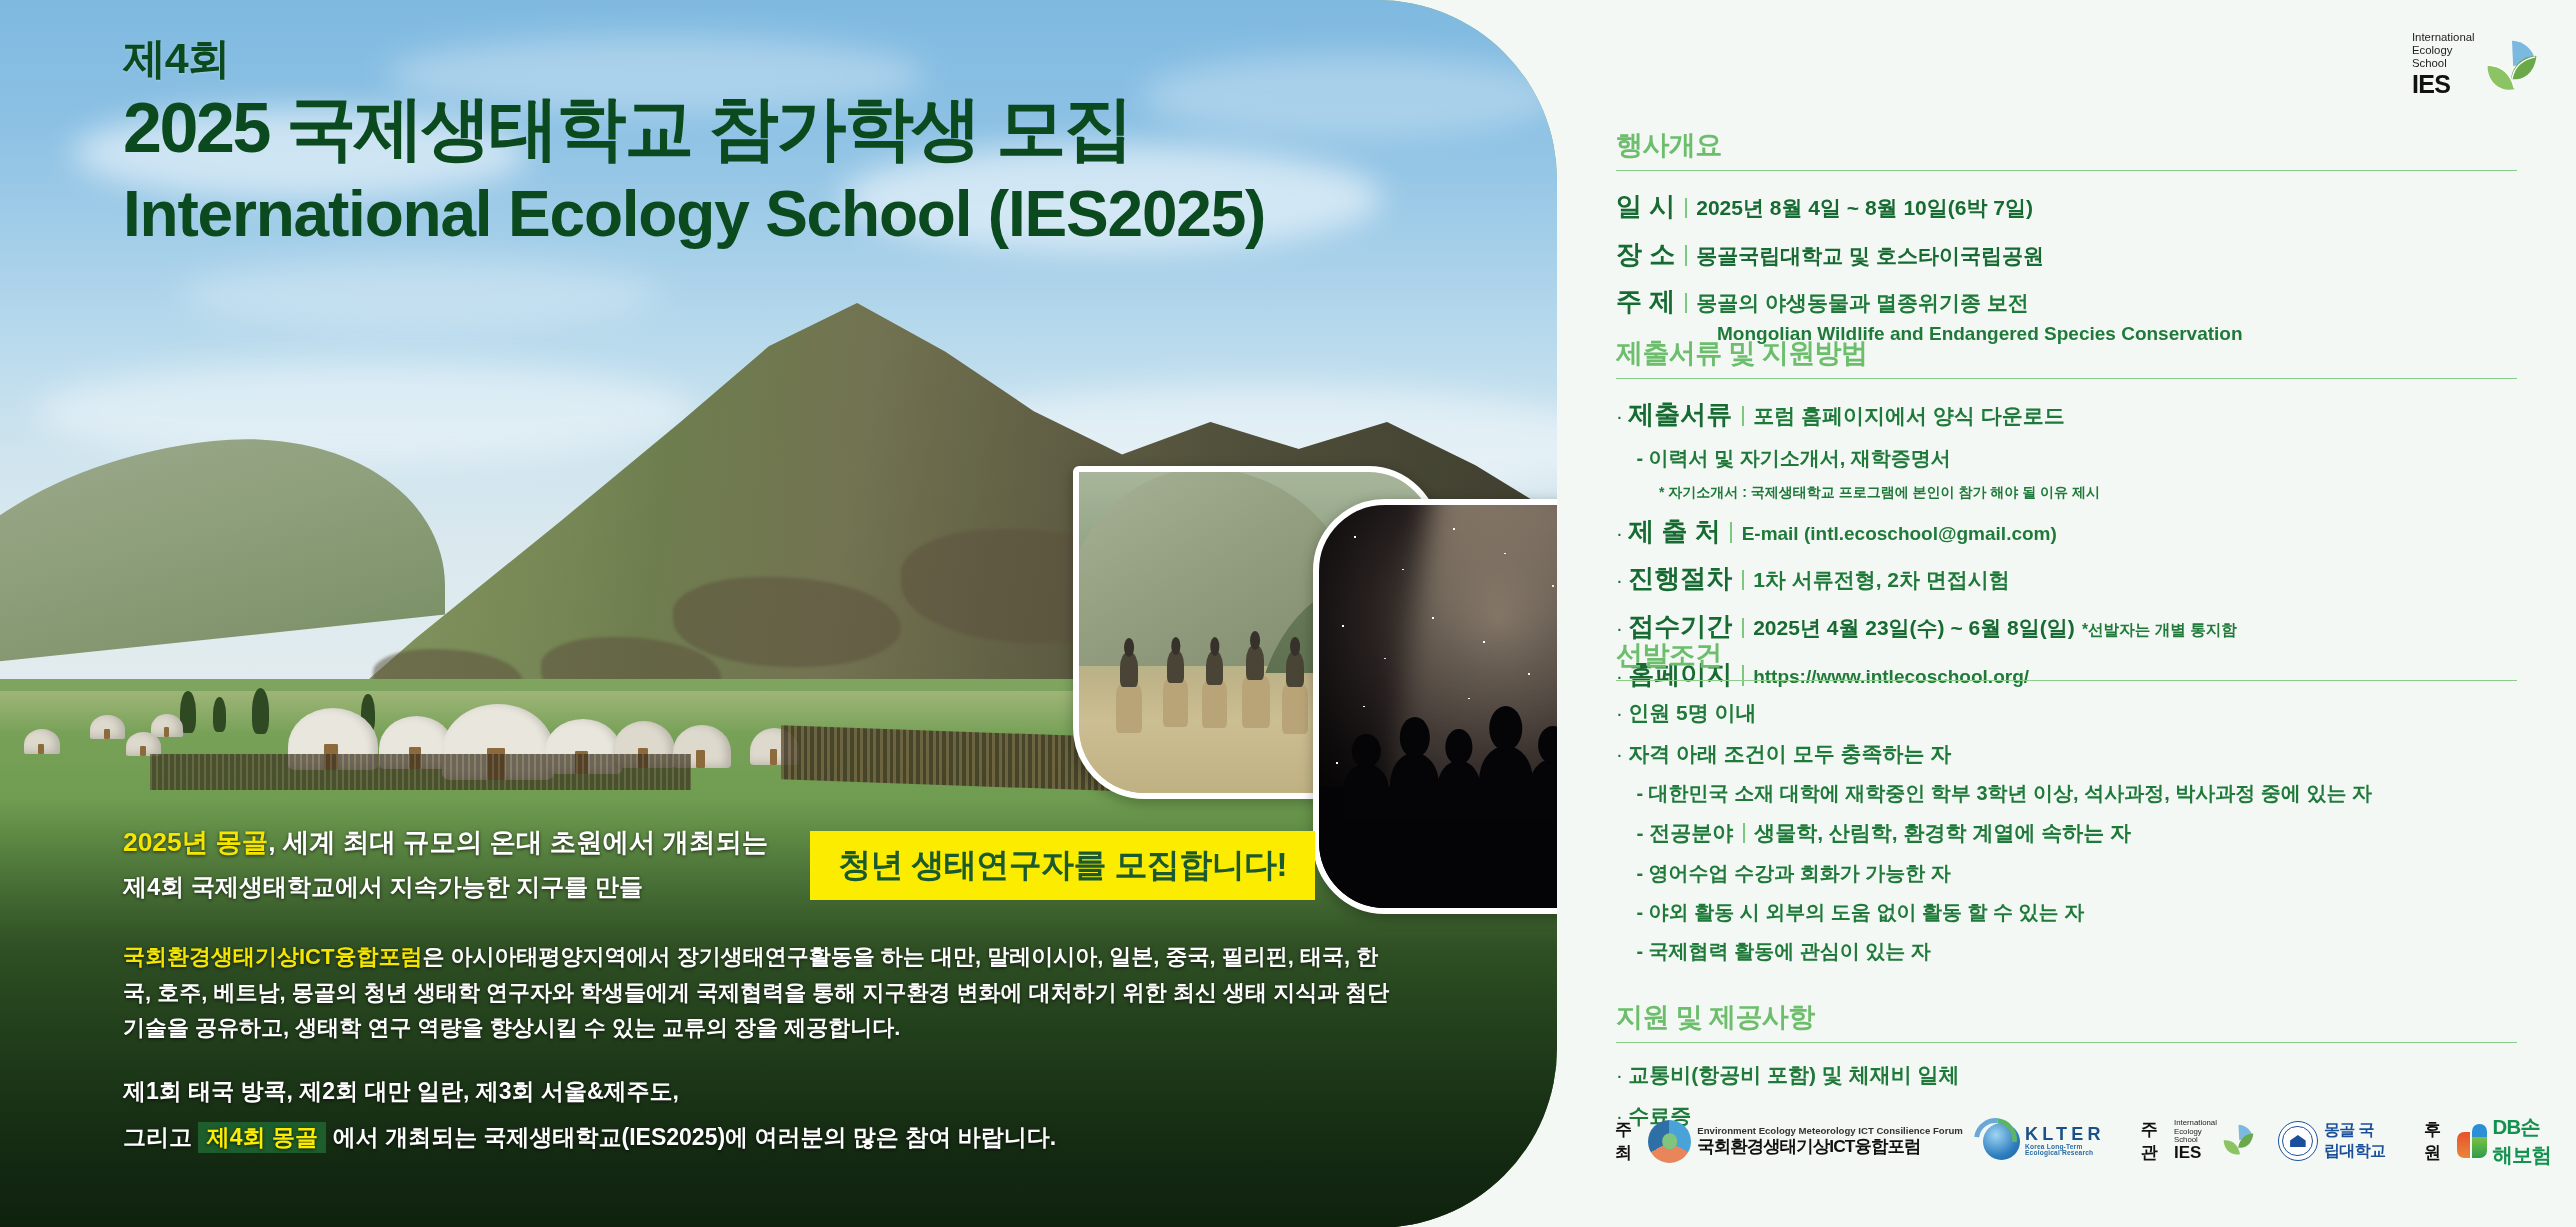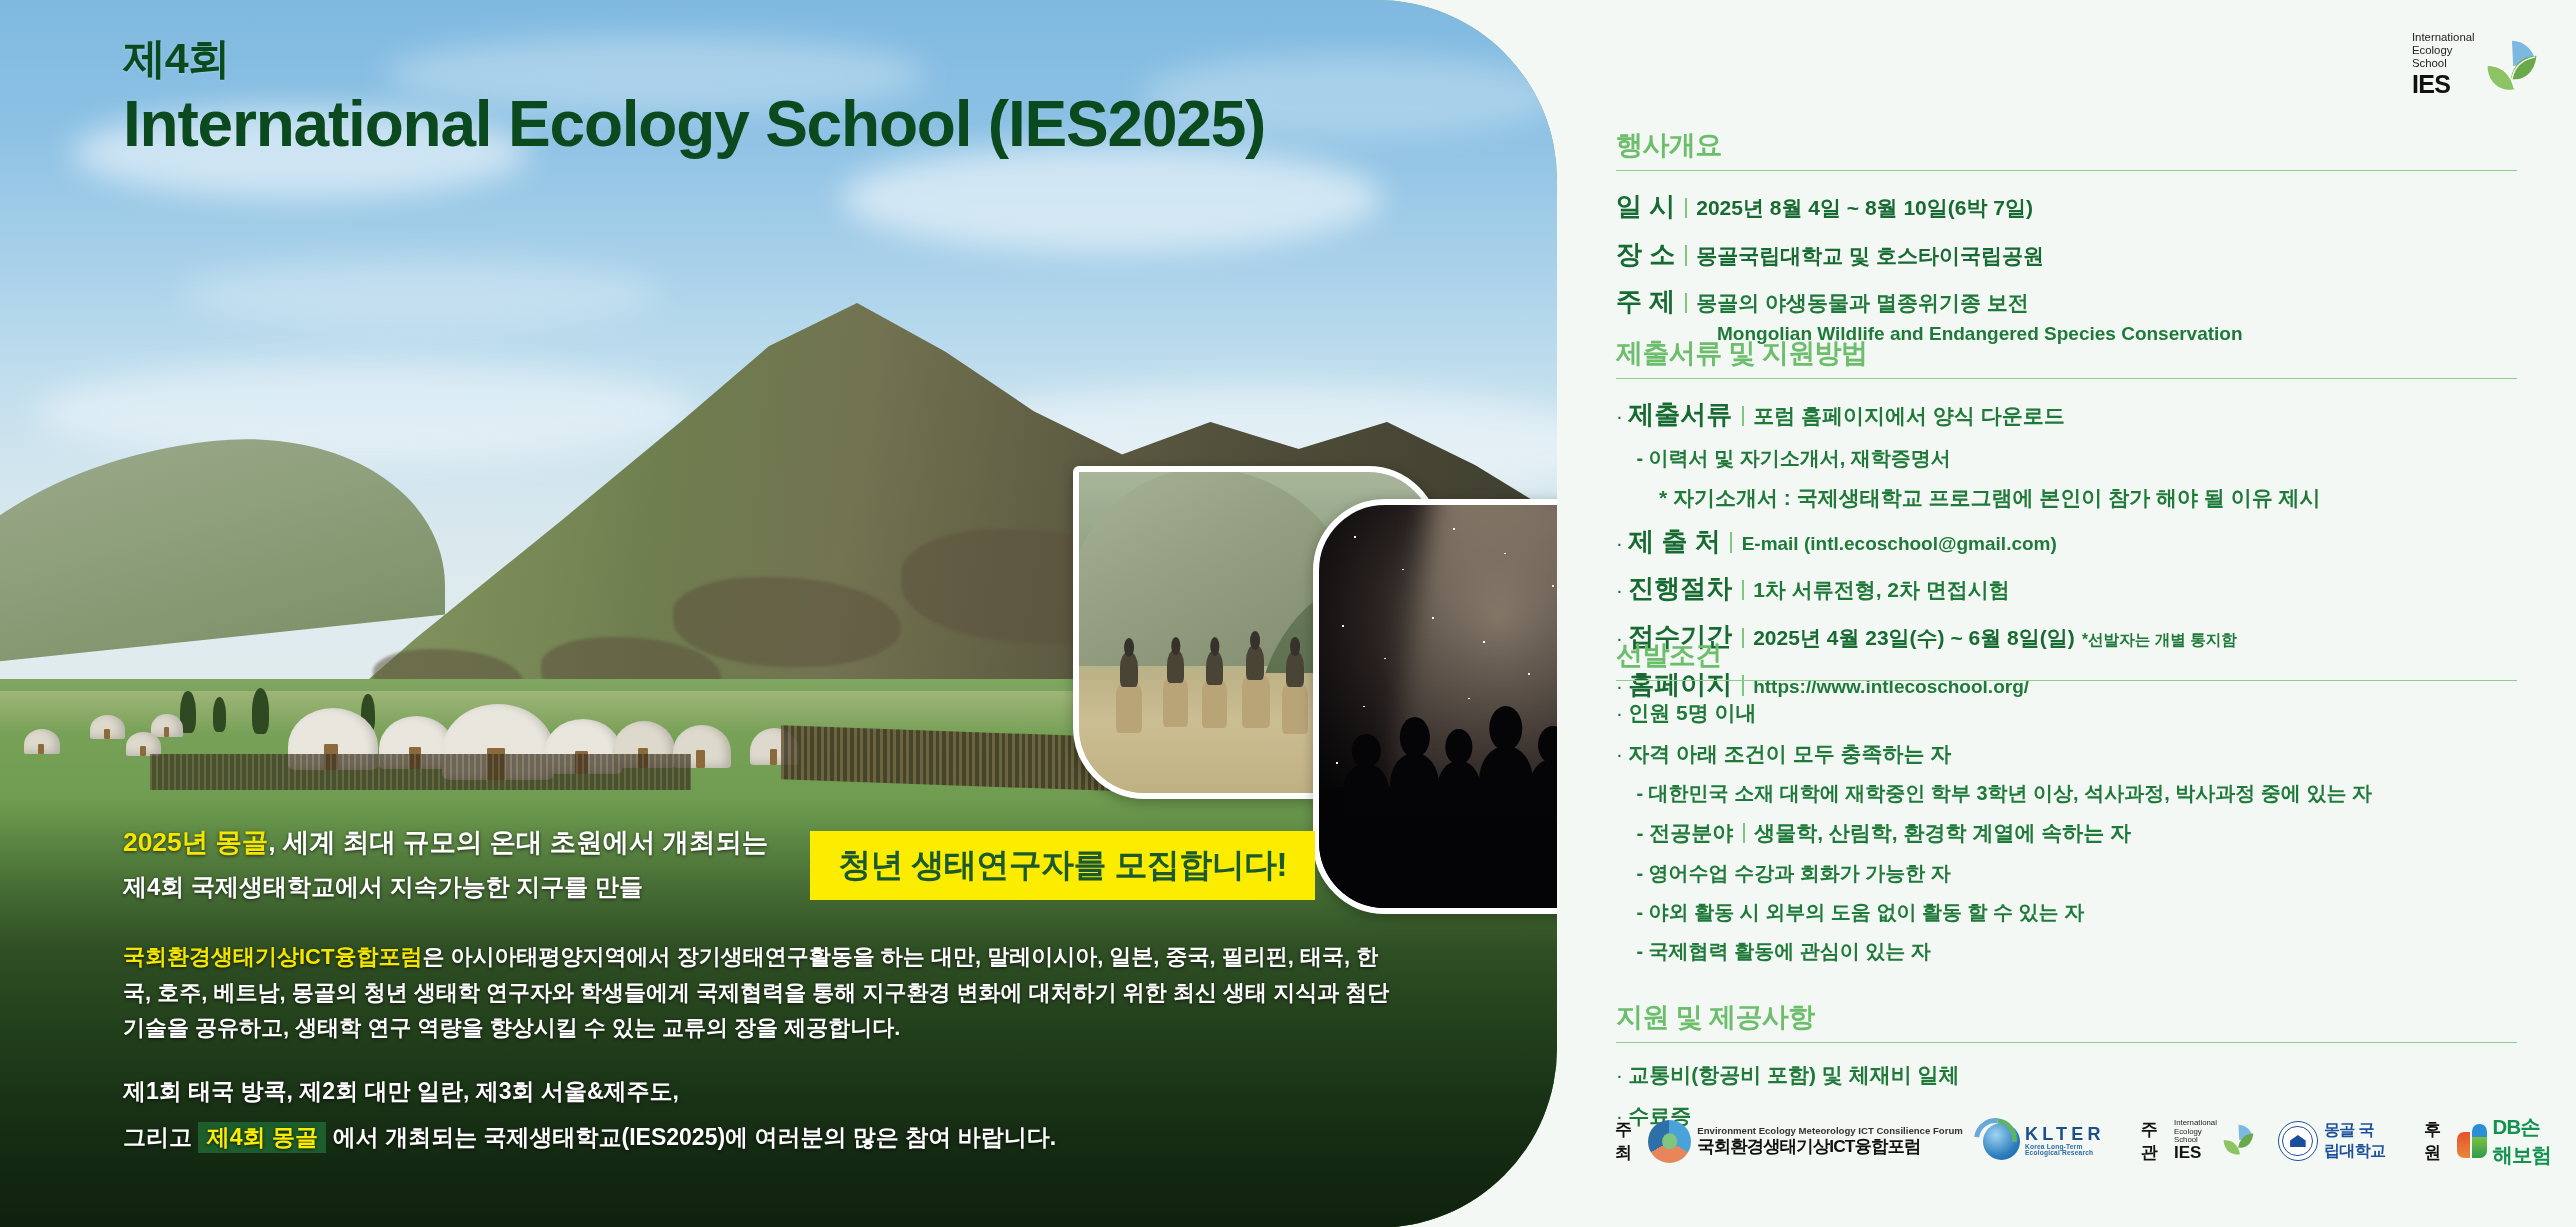--- a/index.html
+++ b/index.html
@@ -382,21 +382,21 @@
     margin: 3.6px 0 0 101px;
   }
 
   .bullet { display:flex; align-items: baseline; margin-bottom: 12.6px; }
   .dot { color:#176b32; font-size: 20.4px; margin-right: 5.4px; line-height:1; }
   .dash-line {
     font-size: 20px; color:#1f7a3a; font-weight: 600;
     margin: 0 0 12px 20.4px;
   }
   .star-line {
-    font-size: 21px; color:#1f7a3a; font-weight: 600;
+    font-size: 14px; color:#1f7a3a; font-weight: 600;
     margin: 0 0 12px 43px;
   }
   .note-small { font-size: 15.6px; font-weight: 600; color:#1f7a3a; }
 
   
   #footer {
     position: absolute;
     left: 58px; top: 1113px;
     display: flex; align-items: center;
   }
@@ -538,20 +538,21 @@
       <div id="star-ground"></div>
       <div class="silhouette" style="left:24px;width:46px;height:55px;"></div>
       <div class="silhouette" style="left:71px;width:49px;height:66px;"></div>
       <div class="silhouette" style="left:118px;width:44px;height:58px;"></div>
       <div class="silhouette" style="left:160px;width:54px;height:73px;"></div>
       <div class="silhouette" style="left:210px;width:48px;height:60px;"></div>
     </div>
 
     <div id="headline">
       <div class="h-small">제4회</div>
+      <div class="h-main">2025 국제생태학교 참가학생 모집</div>
       <div class="h-sub">International Ecology School (IES2025)</div>
     </div>
 
     <div id="lower-text">
       <div class="tag-line1">
         <span class="yellow">2025년 몽골</span><span>, 세계 최대 규모의 온대 초원에서 개최되는</span>
       </div>
       <div class="tag-line2">제4회 국제생태학교에서 지속가능한 지구를 만들</div>
     </div>
 

